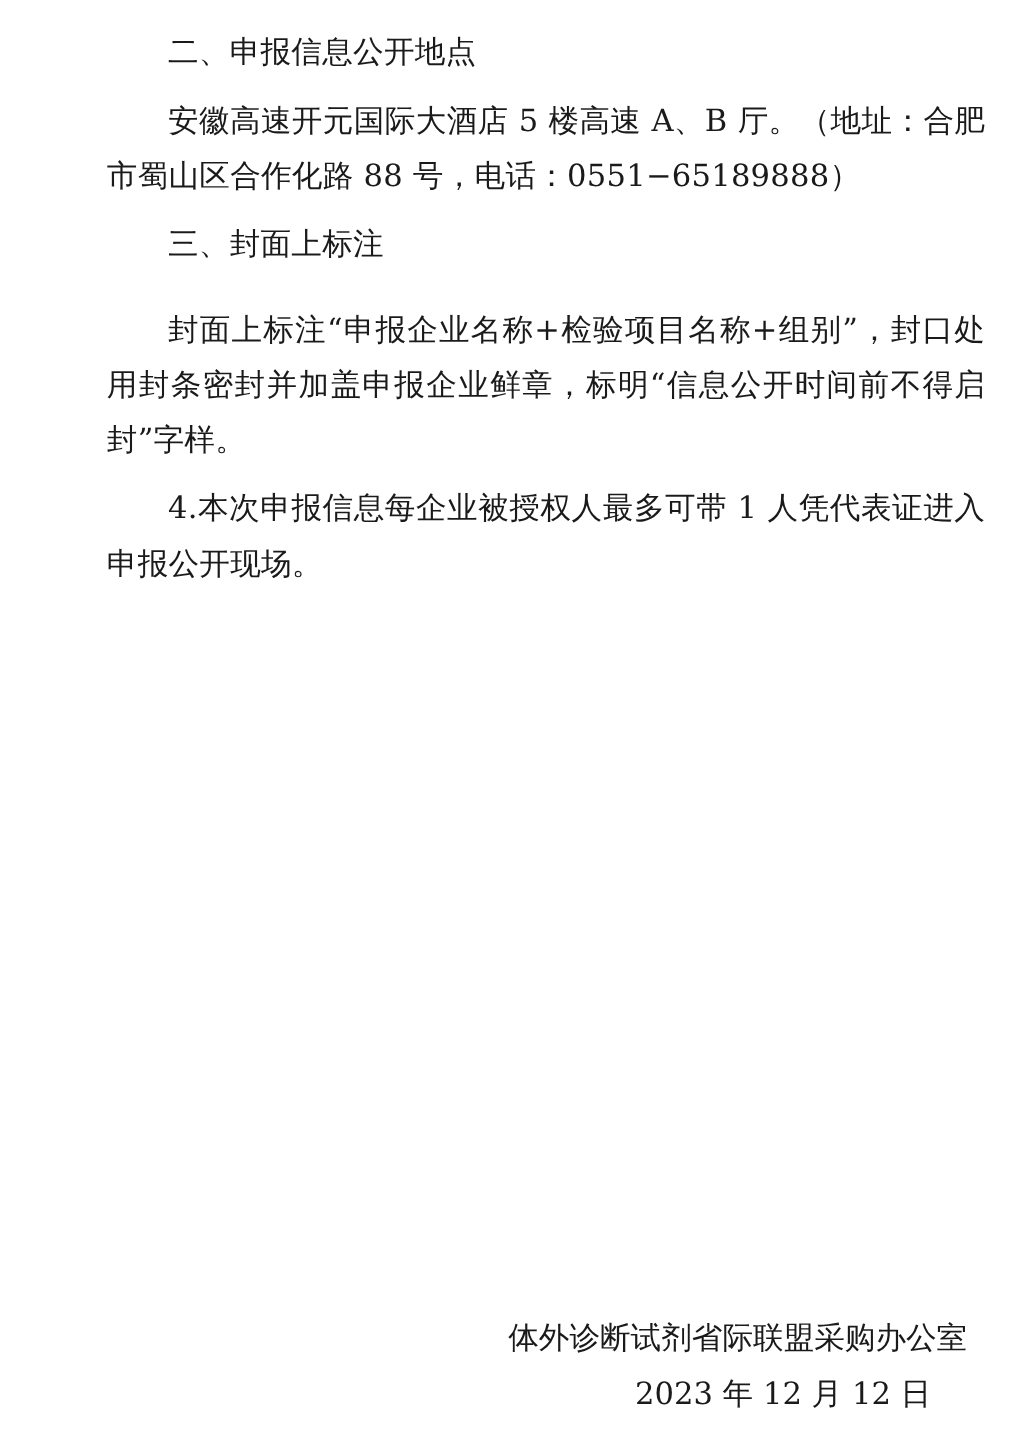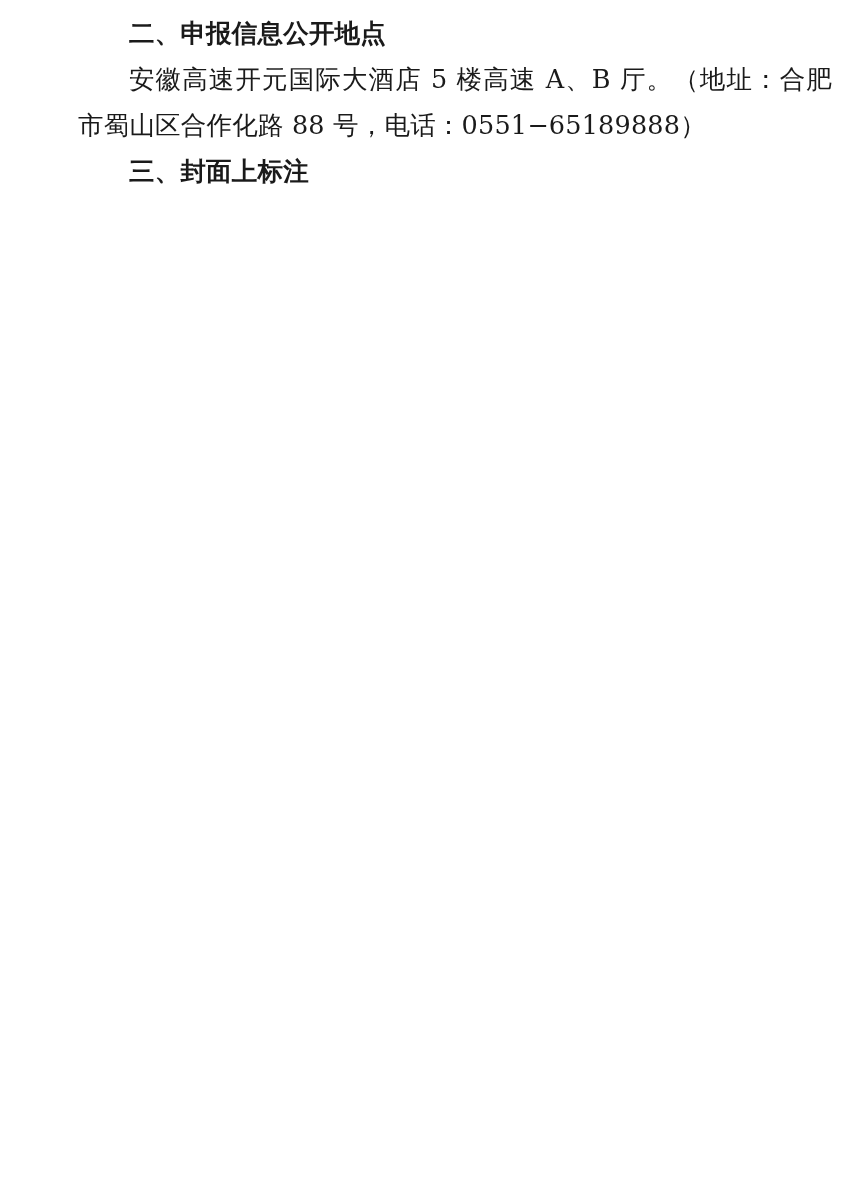--- a/index.html
+++ b/index.html
@@ -22,28 +22,28 @@
     padding: 10px 26px 0 78px;
   }
   .doc-body {
     font-size: 25.5px;
     line-height: 45px;
     letter-spacing: 0.2px;
     text-align: justify;
     text-justify: inter-ideograph;
   }
   .heading {
-    font-weight: bold;
+    font-weight: normal;
     text-indent: 2em;
-    margin: 0;
+    margin: 11px;
     line-height: 46px;
   }
   .para {
     text-indent: 2em;
-    margin: 0;
+    margin: 11px;
     line-height: 46px;
   }
   .gap-small { height: 3px; }
   .sign-block {
     position: absolute;
     left: 78px;
     right: 26px;
     bottom: 12px;
     text-align: right;
     font-size: 25.5px;
@@ -64,19 +64,25 @@
 
     <p class="heading">二、申报信息公开地点</p>
 
     <p class="para">安徽高速开元国际大酒店 5 楼高速 A、B 厅。（地址：合肥市蜀山区合作化路 88 号，电话：0551−65189888）</p>
 
     <p class="heading">三、封面上标注</p>
 
 
     <div class="gap-small"></div>
 
+    <p class="para">封面上标注“申报企业名称+检验项目名称+组别”，封口处用封条密封并加盖申报企业鲜章，标明“信息公开时间前不得启封”字样。</p>
 
 
 
+    <p class="para">4.本次申报信息每企业被授权人最多可带 1 人凭代表证进入申报公开现场。</p>
 
   </div>
 
+  <div class="sign-block">
+    <div class="sign-org">体外诊断试剂省际联盟采购办公室</div>
+    <div class="sign-date">2023 年 12 月 12 日</div>
+  </div>
 </div>
 
 </body></html>

